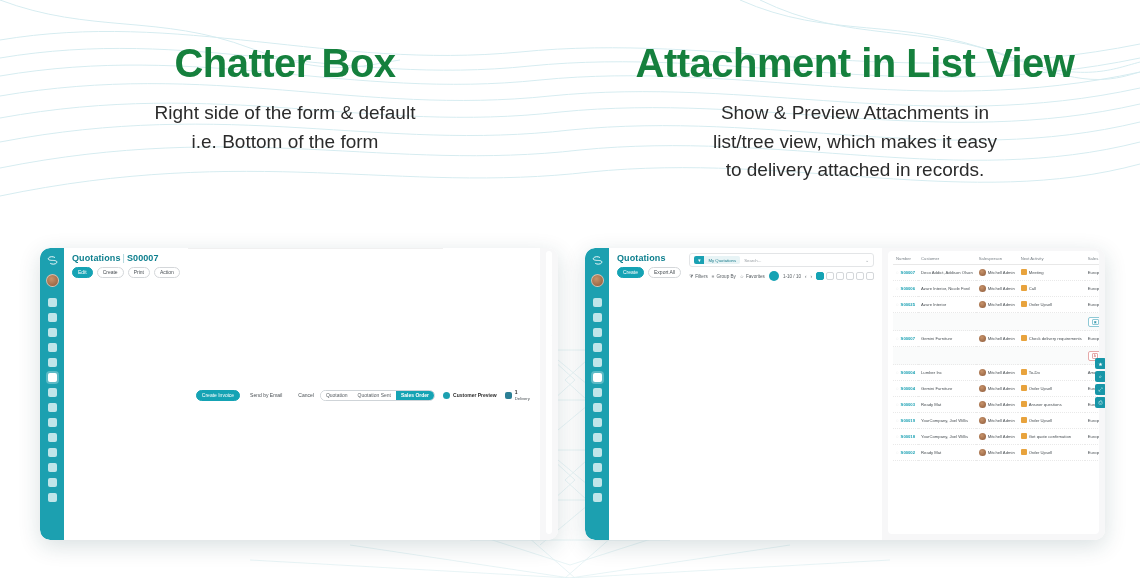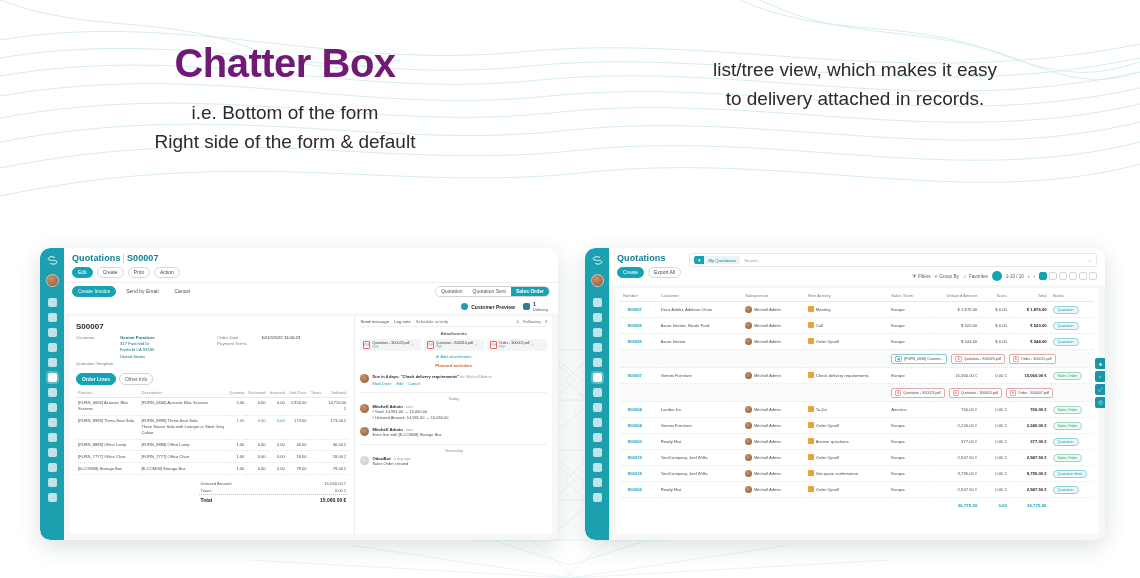--- a/index.html
+++ b/index.html
@@ -11,21 +11,21 @@
   }
   .bg-waves { position: absolute; inset: 0; z-index: 0; pointer-events: none; }
   .stage { position: relative; z-index: 2; width: 1140px; height: 578px; }
 
   
   .headings { display: flex; width: 1140px; padding-top: 42px; }
   .head-col { width: 50%; text-align: center; }
   .head-col.left { padding: 0 40px; }
   .head-col.right { padding: 0 24px; }
   .head-title {
-    font-size: 40px; font-weight: bold; color: #701a75; letter-spacing: -0.5px;
+    font-size: 40px; font-weight: bold; color: #15803d; letter-spacing: -0.5px;
     line-height: 1.08;
   }
   .head-sub {
     margin-top: 14px; font-size: 19px; color: #2b2b2b; line-height: 1.50;
   }
 
   
   .shot {
     position: absolute; background: #fff; border-radius: 10px;
     box-shadow: 0 6px 22px rgba(20,60,70,0.16);
@@ -50,21 +50,21 @@
     width: 13px; height: 13px; border-radius: 50%;
     background: radial-gradient(circle at 40% 35%, #c8936a, #8c5a3a);
     border: 1px solid rgba(255,255,255,.55); margin-bottom: 6px;
   }
   .appbar .ic {
     width: 9px; height: 9px; border-radius: 2px;
     background: rgba(255,255,255,.72); margin: 1px 0;
   }
   .appbar .ic.sel { background:#fff; box-shadow:0 0 0 2px rgba(255,255,255,.28); }
 
-  .pane { flex: 1; display: flex; flex-direction: column; min-width: 0; background:#f7f7f8; }
+  .pane { flex: 1; display: flex; flex-direction: row; min-width: 0; background:#f7f7f8; }
 
   
   .cp { background:#fff; padding:5px 8px 4px 8px; }
   .cp-title { font-size: 9px; font-weight: bold; color: #0d7f8e; letter-spacing: .1px; }
   .cp-title .sep { color:#9fcdd4; font-weight: normal; margin: 0 2px; }
   .cp-btns { display:flex; gap:4px; margin-top:4px; align-items:center; }
   .btn {
     font-size: 5px; padding: 2px 5px; border-radius: 9px; border: 1px solid #d4d7da;
     background:#fff; color:#4a5055; white-space: nowrap; line-height: 1;
   }
@@ -231,26 +231,28 @@
     <path d="M540,345 L600,395 L540,445 L600,495 L540,545"></path>
   </g>
 </svg>
 
 <div class="stage">
 
   <div class="headings">
     <div class="head-col left">
       <div class="head-title">Chatter Box</div>
       <div class="head-sub">
+        <div>Right side of the form &amp; default</div>
         <div>i.e. Bottom of the form</div>
-        <div>Right side of the form &amp; default</div>
       </div>
     </div>
     <div class="head-col right">
+      <div class="head-title">Attachment in List View</div>
       <div class="head-sub">
+        <div>Show &amp; Preview Attachments in</div>
         <div>list/tree view, which makes it easy</div>
         <div>to delivery attached in records.</div>
       </div>
     </div>
   </div>
 
   <div class="shot shot-left">
     <div class="appbar">
       <div class="logo">
         <svg width="14" height="14" viewBox="0 0 24 24" fill="none" stroke="#fff" stroke-width="1.6">

